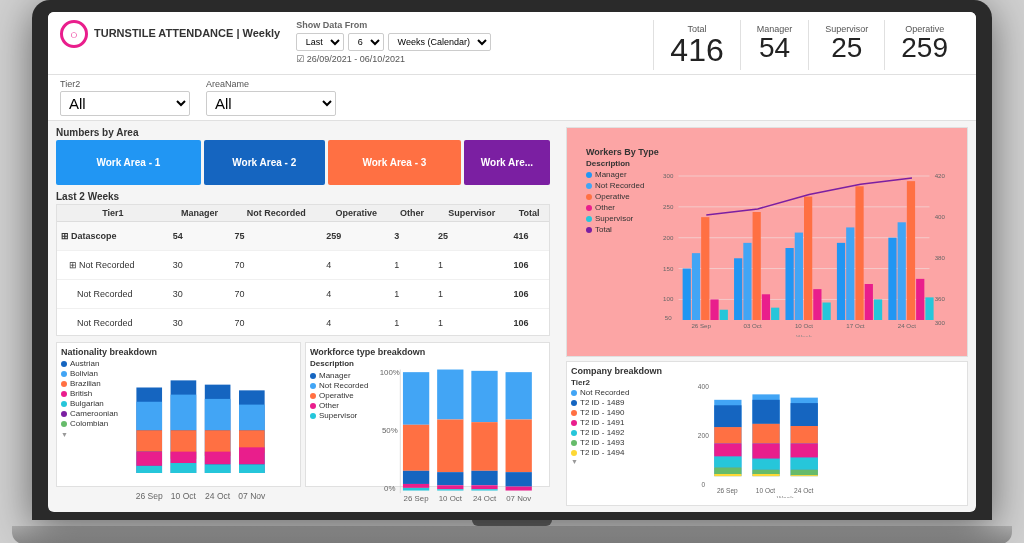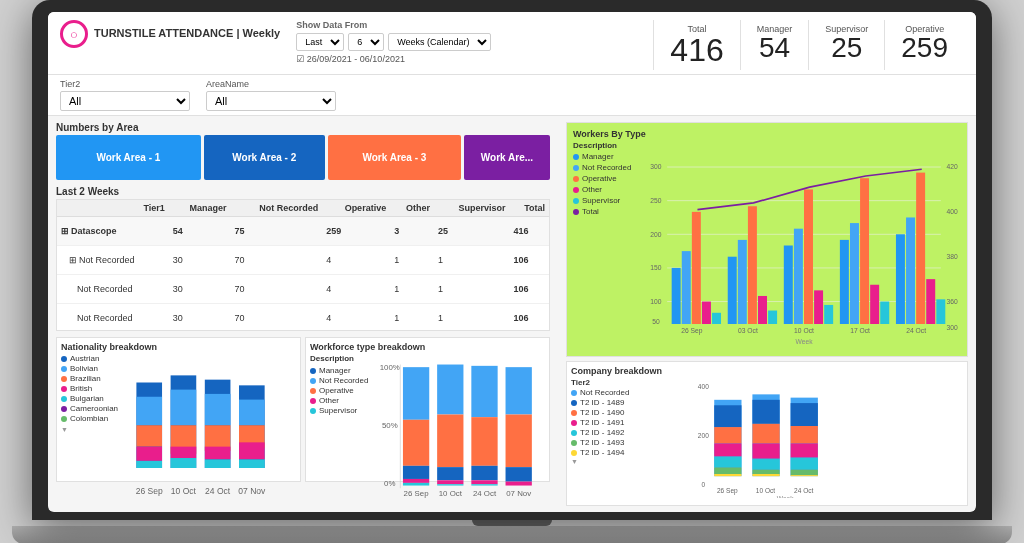--- a/index.html
+++ b/index.html
@@ -103,20 +103,21 @@
       align-items: center;
       gap: 4px;
     }
     .select-box {
       border: 1px solid #ccc;
       background: #fff;
       padding: 2px 4px;
       font-size: 9px;
       border-radius: 2px;
       cursor: pointer;
+      text-align: center;
     }
     .date-range {
       font-size: 9px;
       color: #555;
     }
     .stats-area {
       display: flex;
       gap: 0;
       margin-left: auto;
     }
@@ -155,21 +156,21 @@
     }
     .filter-label {
       font-size: 9px;
       color: #555;
     }
     .filter-select {
       width: 130px;
       border: 1px solid #ccc;
       background: #fff;
       padding: 2px 20px 2px 4px;
-      font-size: 11px;
+      font-size: 15px;
       border-radius: 2px;
       cursor: pointer;
       position: relative;
     }
 
     
     .main-content {
       display: flex;
       flex: 1;
       gap: 0;
@@ -220,21 +221,21 @@
       border: 1px solid #e0e0e0;
     }
     .data-table {
       width: 100%;
       border-collapse: collapse;
       font-size: 9px;
     }
     .data-table th {
       background: #f0f0f0;
       padding: 3px 4px;
-      text-align: right;
+      text-align: center;
       font-weight: 600;
       border-bottom: 1px solid #ddd;
       white-space: nowrap;
     }
     .data-table td {
       padding: 9px 4px;
       border-bottom: 1px solid #f0f0f0;
       white-space: nowrap;
     }
     .indent-1 { padding-left: 12px !important; }
@@ -286,23 +287,23 @@
       flex: 1;
       display: flex;
       flex-direction: column;
       padding: 6px 8px;
       gap: 4px;
       overflow: hidden;
     }
 
     .workers-chart {
       flex: 1;
-      background: #bef264;
+      background: #fca5a5;
       border: 1px solid #e0e0e0;
-      padding: 6px;
+      padding: 19px;
       display: flex;
       flex-direction: column;
     }
     .workers-chart-content {
       display: flex;
       flex: 1;
       gap: 4px;
     }
     .workers-legend {
       min-width: 70px;

